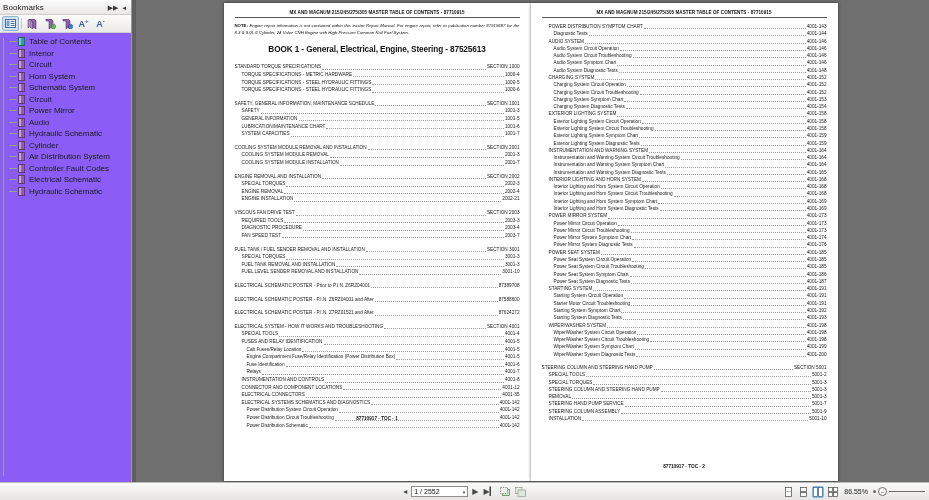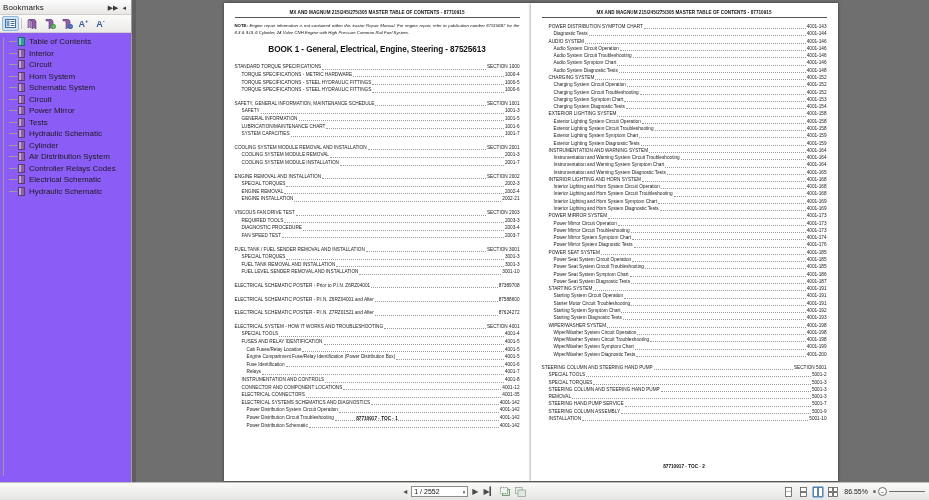--- a/index.html
+++ b/index.html
@@ -198,41 +198,41 @@
             <span class="bm-label">Circuit</span>
           </div>
           <div class="bm-row">
             <span class="bm-dash"></span>
             <span class="bm-ico"></span>
             <span class="bm-label">Power Mirror</span>
           </div>
           <div class="bm-row">
             <span class="bm-dash"></span>
             <span class="bm-ico"></span>
-            <span class="bm-label">Tests</span>
+            <span class="bm-label">Audio</span>
           </div>
           <div class="bm-row">
             <span class="bm-dash"></span>
             <span class="bm-ico"></span>
             <span class="bm-label">Hydraulic Schematic</span>
           </div>
           <div class="bm-row">
             <span class="bm-dash"></span>
             <span class="bm-ico"></span>
             <span class="bm-label">Cylinder</span>
           </div>
           <div class="bm-row">
             <span class="bm-dash"></span>
             <span class="bm-ico"></span>
             <span class="bm-label">Air Distribution System</span>
           </div>
           <div class="bm-row">
             <span class="bm-dash"></span>
             <span class="bm-ico"></span>
-            <span class="bm-label">Controller Relays Codes</span>
+            <span class="bm-label">Controller Fault Codes</span>
           </div>
           <div class="bm-row">
             <span class="bm-dash"></span>
             <span class="bm-ico"></span>
             <span class="bm-label">Electrical Schematic</span>
           </div>
           <div class="bm-row">
             <span class="bm-dash"></span>
             <span class="bm-ico"></span>
             <span class="bm-label">Hydraulic Schematic</span>

